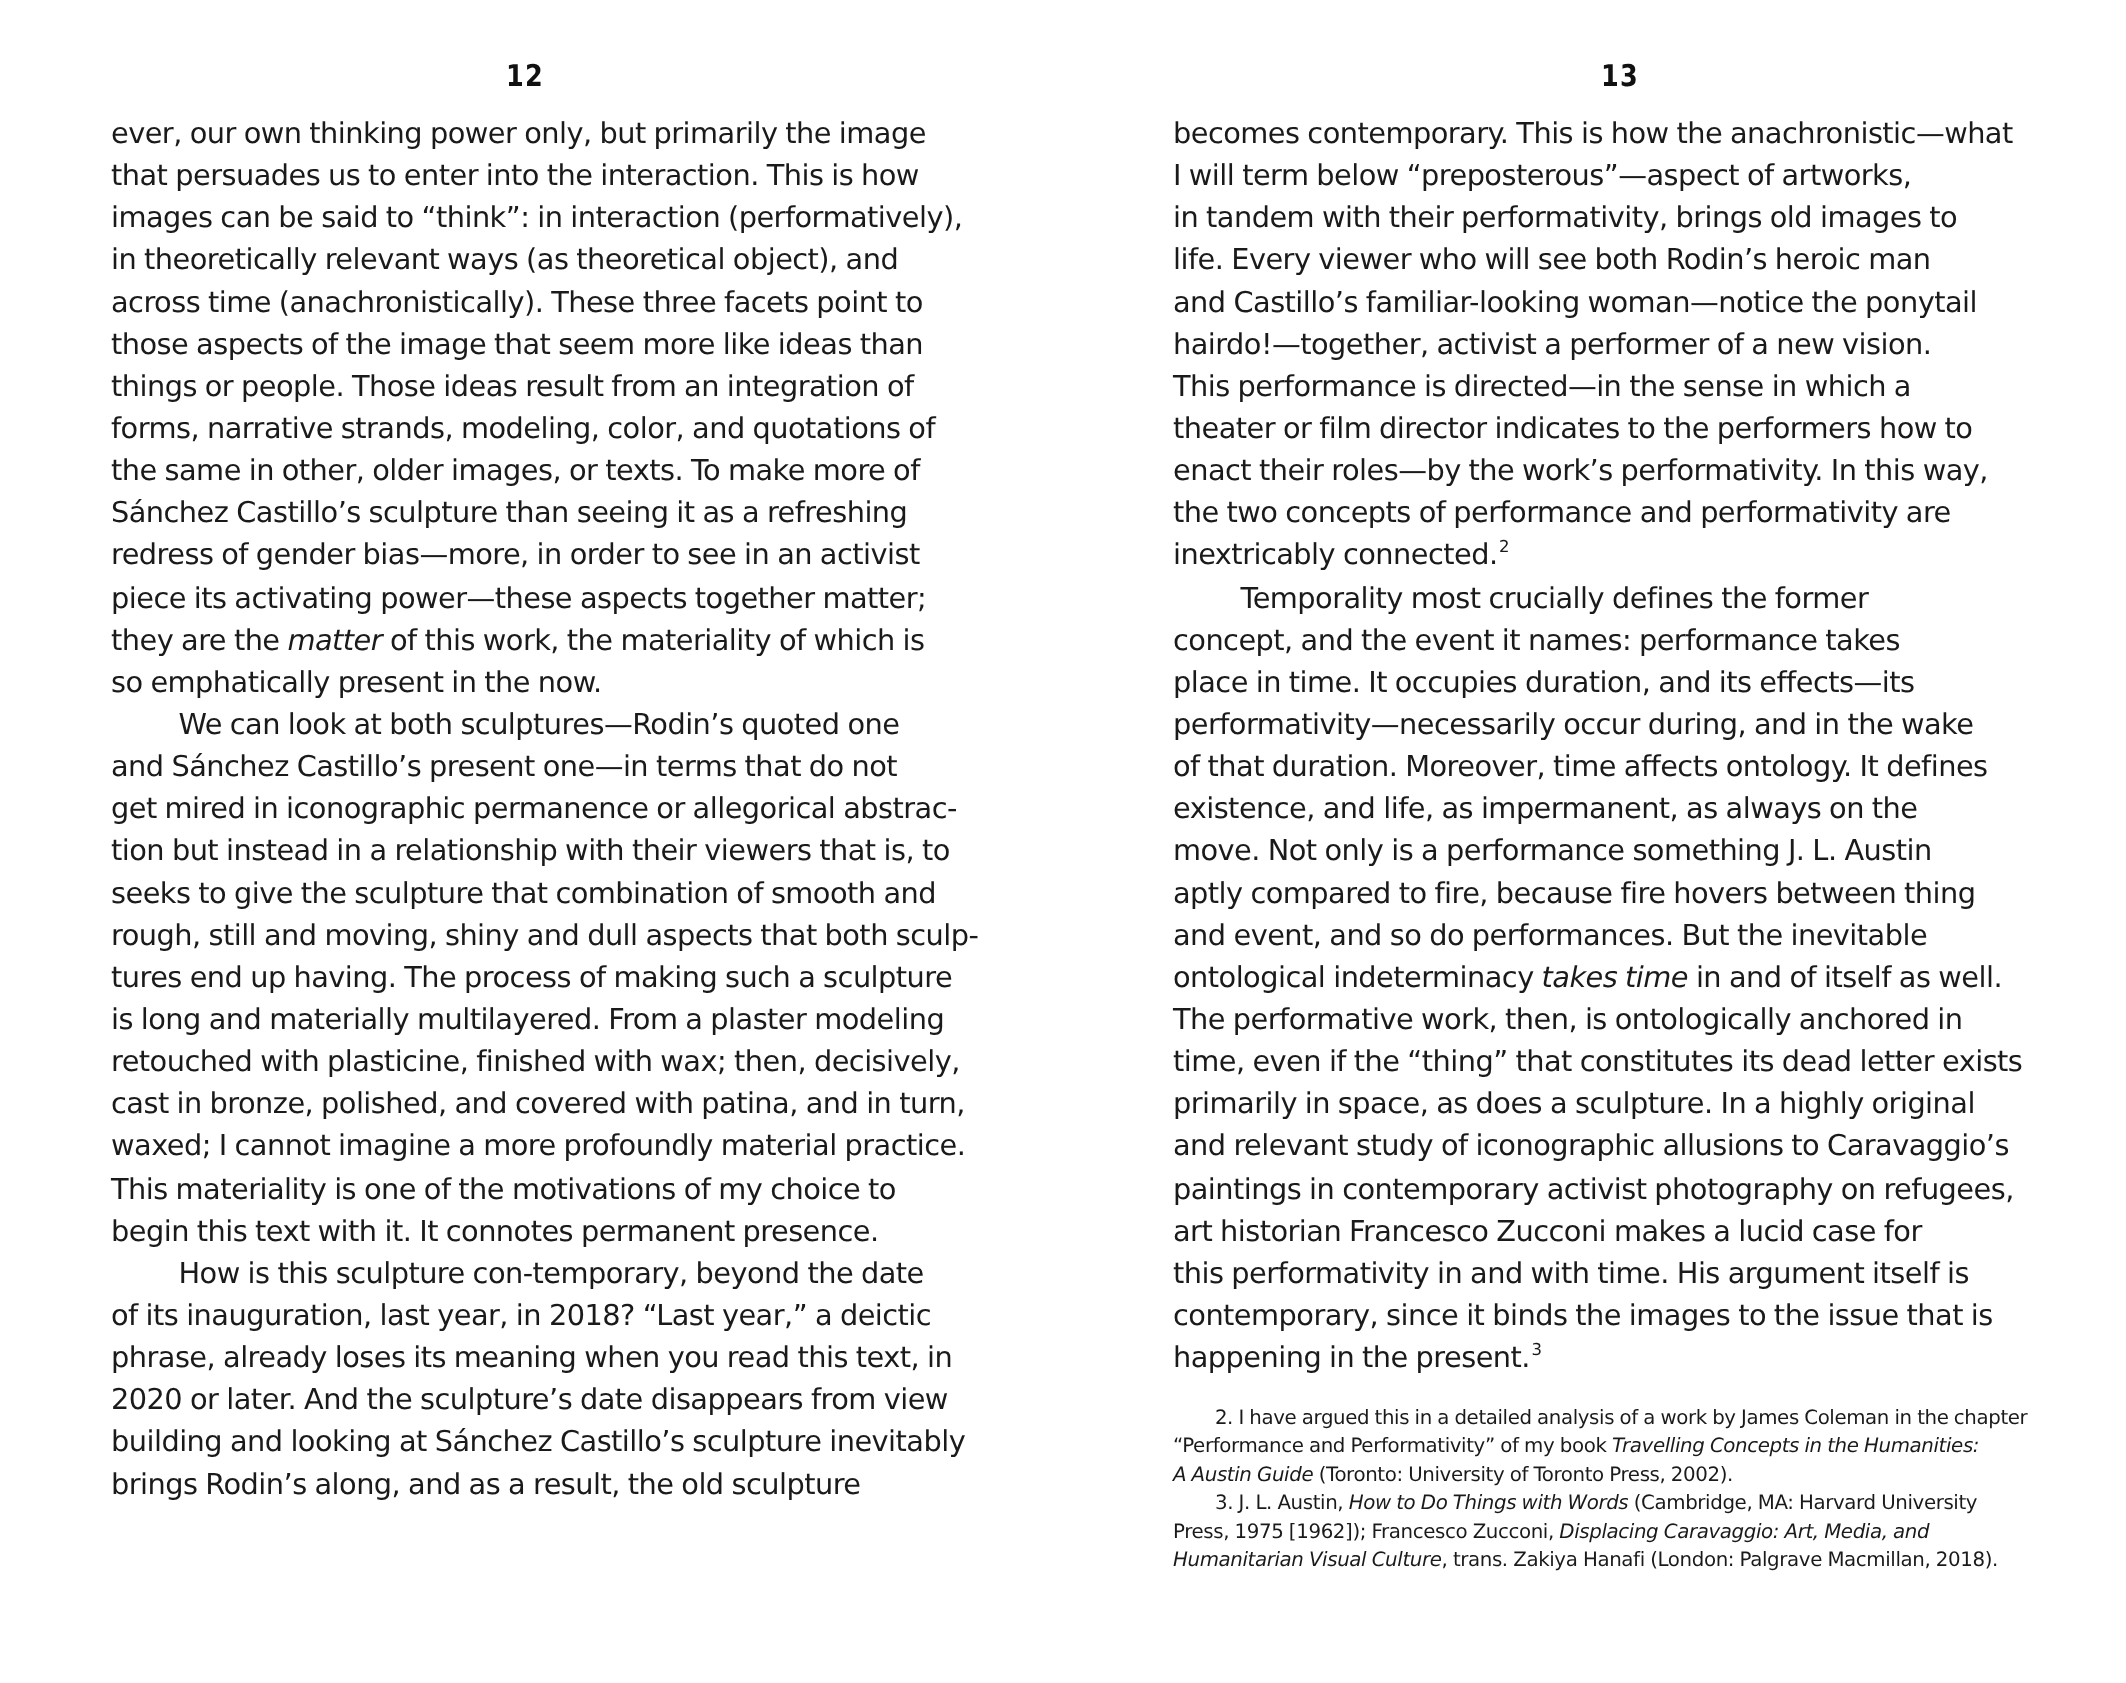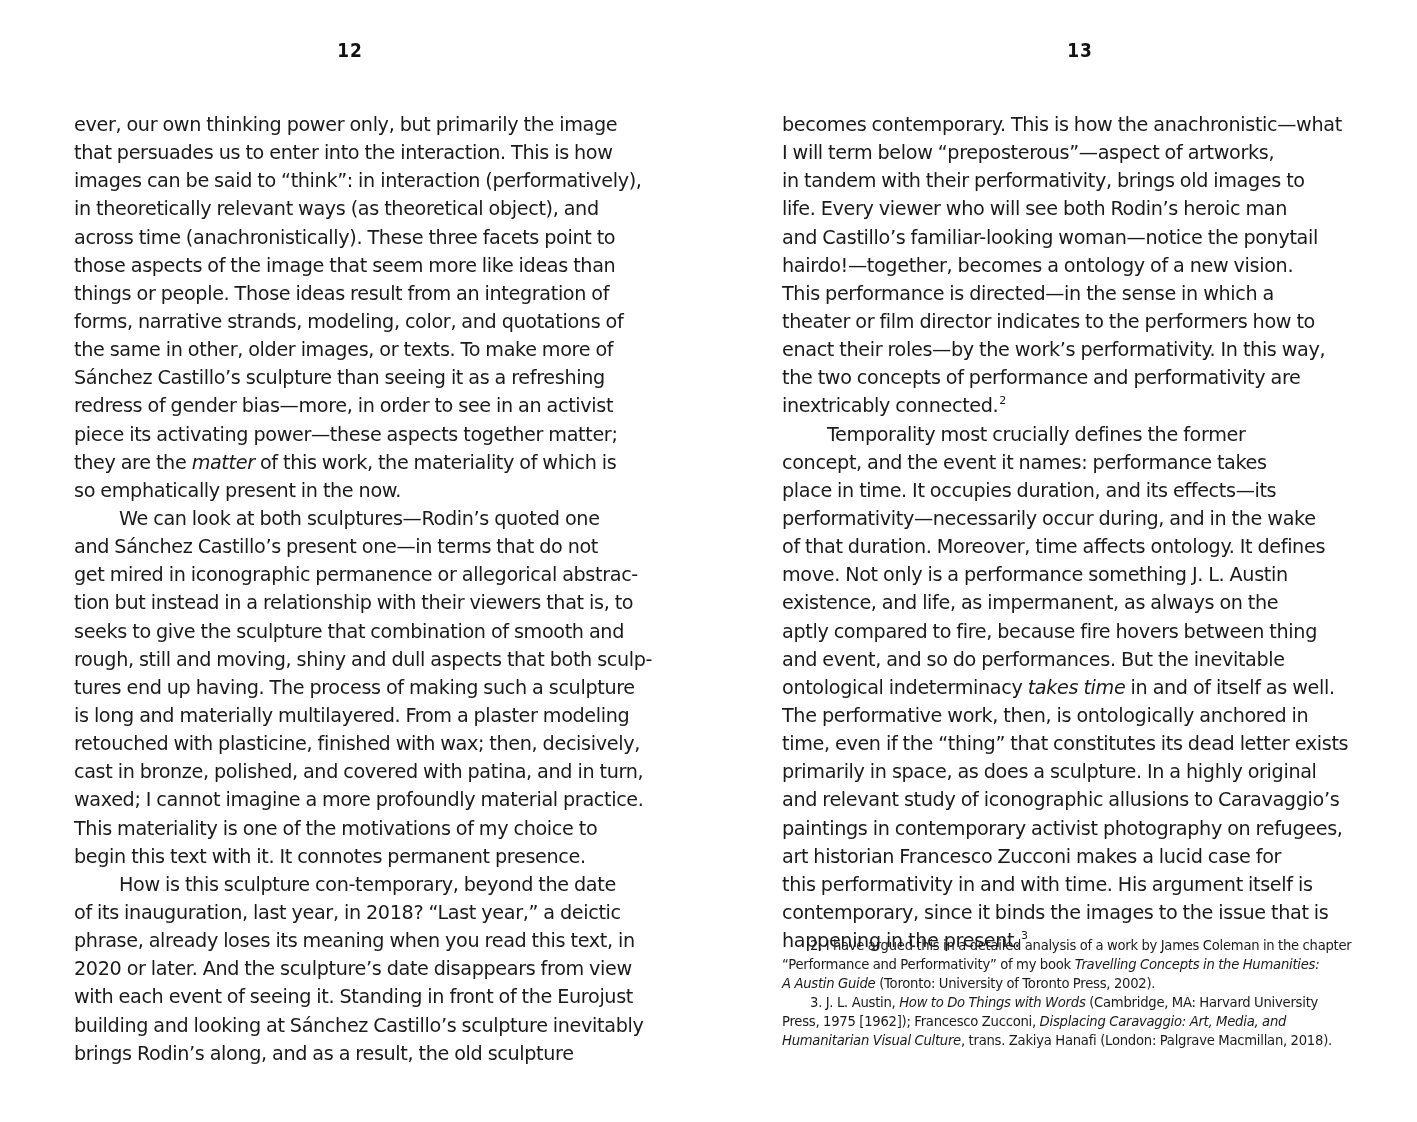--- a/index.html
+++ b/index.html
@@ -37,21 +37,20 @@
       transform: scaleX(0.85);
     }
     .page-left .page-number { left: -14px; }
     .page-right .page-number { left: 8px; }
 
     .text-block {
       position: absolute;
       top: 75px;
       left: 0;
       width: 100%;
-      margin-top: 36px;
     }
     .line {
       display: block;
       height: 28.15px;
       line-height: 28.15px;
       font-size: 19.2px;
       white-space: nowrap;
       letter-spacing: -0.35px;
       word-spacing: -0.5px;
       transform-origin: left center;
@@ -113,47 +112,46 @@
     <span class="line">is long and materially multilayered. From a plaster modeling</span>
     <span class="line">retouched with plasticine, finished with wax; then, decisively,</span>
     <span class="line">cast in bronze, polished, and covered with patina, and in turn,</span>
     <span class="line">waxed; I cannot imagine a more profoundly material practice.</span>
     <span class="line">This materiality is one of the motivations of my choice to</span>
     <span class="line">begin this text with it. It connotes permanent presence.</span>
     <span class="line indent">How is this sculpture con-temporary, beyond the date</span>
     <span class="line">of its inauguration, last year, in 2018? “Last year,” a deictic</span>
     <span class="line">phrase, already loses its meaning when you read this text, in</span>
     <span class="line">2020 or later. And the sculpture’s date disappears from view</span>
-    <span class="line">with each event of seeing it. Standing in front of the Eurojust</span>
     <span class="line">building and looking at Sánchez Castillo’s sculpture inevitably</span>
     <span class="line">brings Rodin’s along, and as a result, the old sculpture</span>
   </div>
 </div>
 
 <div class="page page-right">
   <div class="page-number">13</div>
   <div class="text-block">
     <span class="line">becomes contemporary. This is how the anachronistic—what</span>
     <span class="line">I will term below “preposterous”—aspect of artworks,</span>
     <span class="line">in tandem with their performativity, brings old images to</span>
     <span class="line">life. Every viewer who will see both Rodin’s heroic man</span>
     <span class="line">and Castillo’s familiar-looking woman—notice the ponytail</span>
-    <span class="line">hairdo!—together, becomes a ontology of a new vision.</span>
+    <span class="line">hairdo!—together, activist a performer of a new vision.</span>
     <span class="line">This performance is directed—in the sense in which a</span>
     <span class="line">theater or film director indicates to the performers how to</span>
     <span class="line">enact their roles—by the work’s performativity. In this way,</span>
     <span class="line">the two concepts of performance and performativity are</span>
     <span class="line"><span>inextricably connected.</span><sup class="fn-ref">2</sup></span>
     <span class="line indent">Temporality most crucially defines the former</span>
     <span class="line">concept, and the event it names: performance takes</span>
     <span class="line">place in time. It occupies duration, and its effects—its</span>
     <span class="line">performativity—necessarily occur during, and in the wake</span>
     <span class="line">of that duration. Moreover, time affects ontology. It defines</span>
+    <span class="line">existence, and life, as impermanent, as always on the</span>
     <span class="line">move. Not only is a performance something J. L. Austin</span>
-    <span class="line">existence, and life, as impermanent, as always on the</span>
     <span class="line">aptly compared to fire, because fire hovers between thing</span>
     <span class="line">and event, and so do performances. But the inevitable</span>
     <span class="line"><span>ontological indeterminacy </span><em>takes time</em><span> in and of itself as well.</span></span>
     <span class="line">The performative work, then, is ontologically anchored in</span>
     <span class="line">time, even if the “thing” that constitutes its dead letter exists</span>
     <span class="line">primarily in space, as does a sculpture. In a highly original</span>
     <span class="line">and relevant study of iconographic allusions to Caravaggio’s</span>
     <span class="line">paintings in contemporary activist photography on refugees,</span>
     <span class="line">art historian Francesco Zucconi makes a lucid case for</span>
     <span class="line">this performativity in and with time. His argument itself is</span>

